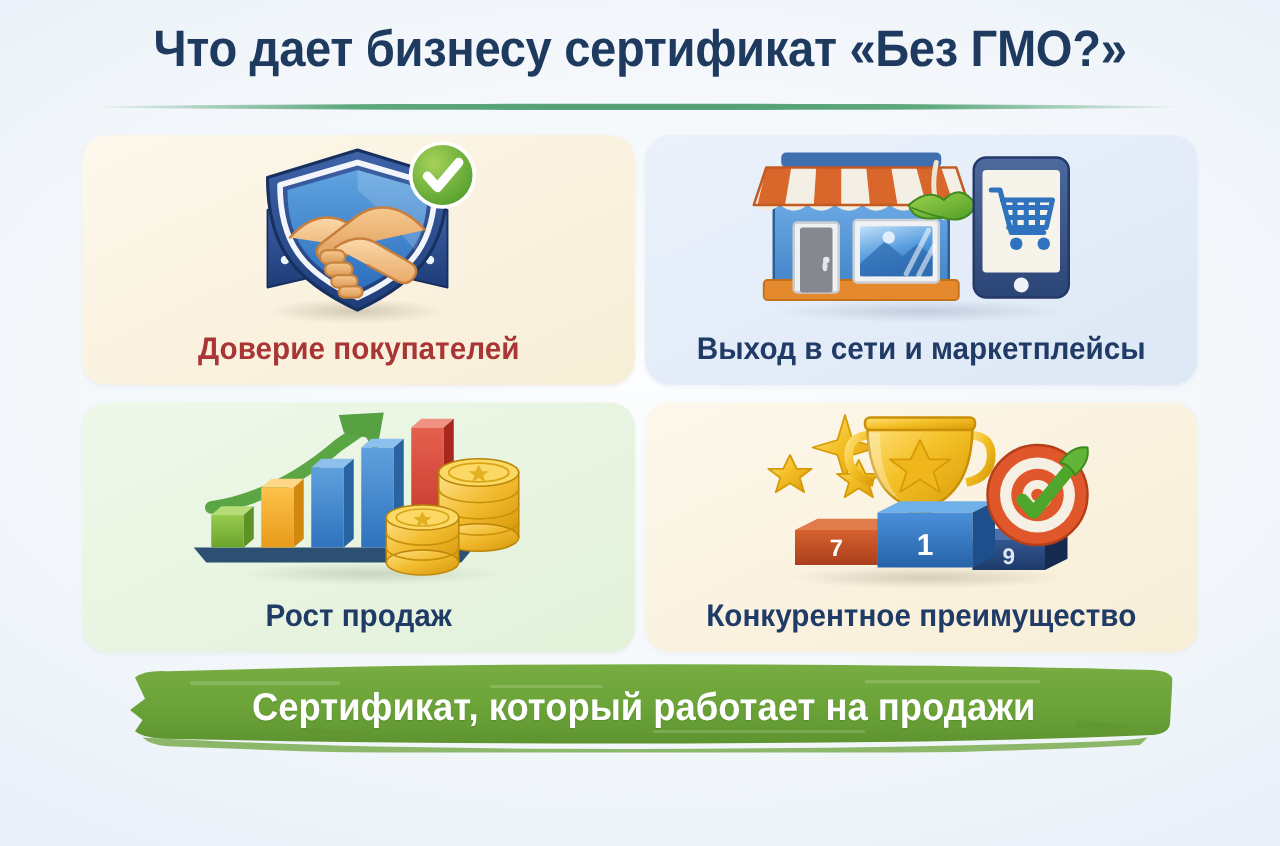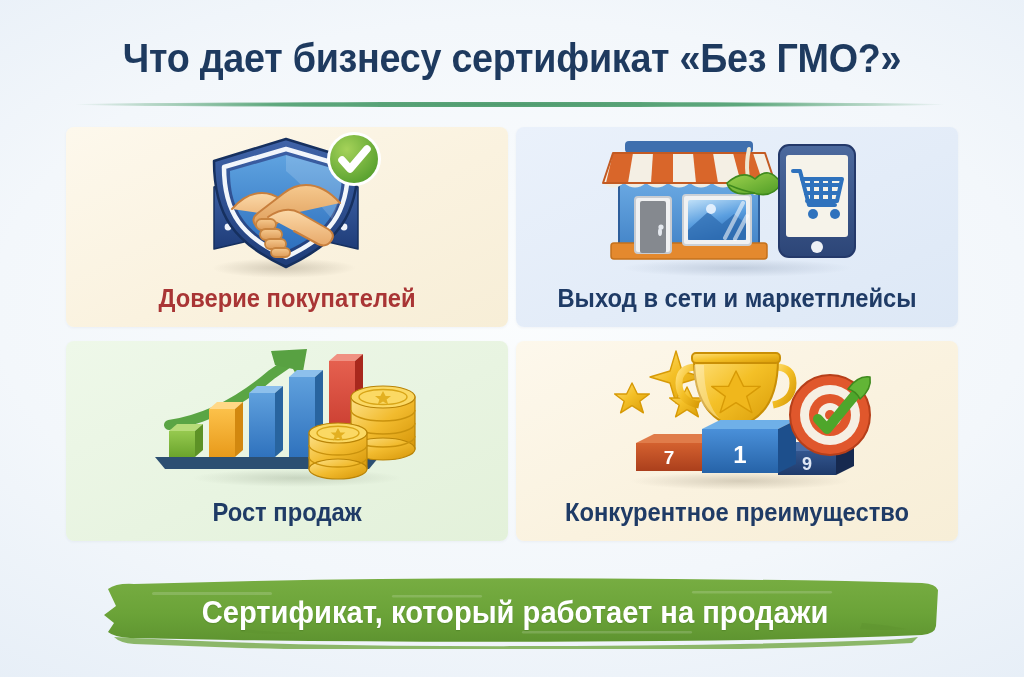--- a/index.html
+++ b/index.html
@@ -8,21 +8,20 @@
     overflow: hidden;
   }
   body {
     font-family: "Liberation Sans", sans-serif;
     background: radial-gradient(ellipse 120% 100% at 50% 45%, #fbfdfe 0%, #f3f7fb 42%, #e3ecf6 78%, #d9e6f3 100%);
     position: relative;
   }
   .stage {
     position: absolute;
     inset: 0;
-    margin-top: 19px;
   }
 
   
   .title {
     position: absolute;
     left: 0; right: 0; top: 16px;
     text-align: center;
     font-size: 41px;
     font-weight: bold;
     letter-spacing: -0.3px;
@@ -45,21 +44,21 @@
     left: 66px; top: 108px;
     width: 892px; height: 434px;
     display: grid;
     grid-template-columns: 442px 442px;
     grid-template-rows: 200px 200px;
     column-gap: 8px;
     row-gap: 14px;
   }
   .card {
     position: relative;
-    border-radius: 8px;
+    border-radius: 20px;
     overflow: hidden;
     box-shadow: 0 1px 3px rgba(40,60,90,0.05);
   }
   .card-c1 { background: linear-gradient(155deg, #fdf8ec 0%, #faf2df 55%, #f7eed7 100%); }
   .card-c2 { background: linear-gradient(155deg, #eef8e9 0%, #e8f4e1 55%, #e3f1da 100%); }
   .card-c3 { background: linear-gradient(155deg, #eaf1fb 0%, #e3ecf8 55%, #dde8f6 100%); }
   .card-c4 { background: linear-gradient(155deg, #fdf8ec 0%, #faf2df 55%, #f7eed7 100%); }
 
   .card-art {
     position: absolute;
@@ -78,21 +77,21 @@
     font-family: "Liberation Sans Narrow", "Liberation Sans", sans-serif;
     transform: scaleX(0.95);
     white-space: nowrap;
   }
   .label-red  { color: #a93535; }
   .label-navy { color: #1f3b66; }
 
   
   .banner-wrap {
     position: absolute;
-    left: 92px; top: 556px;
+    left: 92px; top: 528px;
     width: 846px; height: 74px;
   }
   .banner-text {
     position: absolute;
     left: 0; right: 0; top: 16px;
     height: 44px;
     display: flex;
     align-items: center;
     justify-content: center;
     color: #ffffff;

